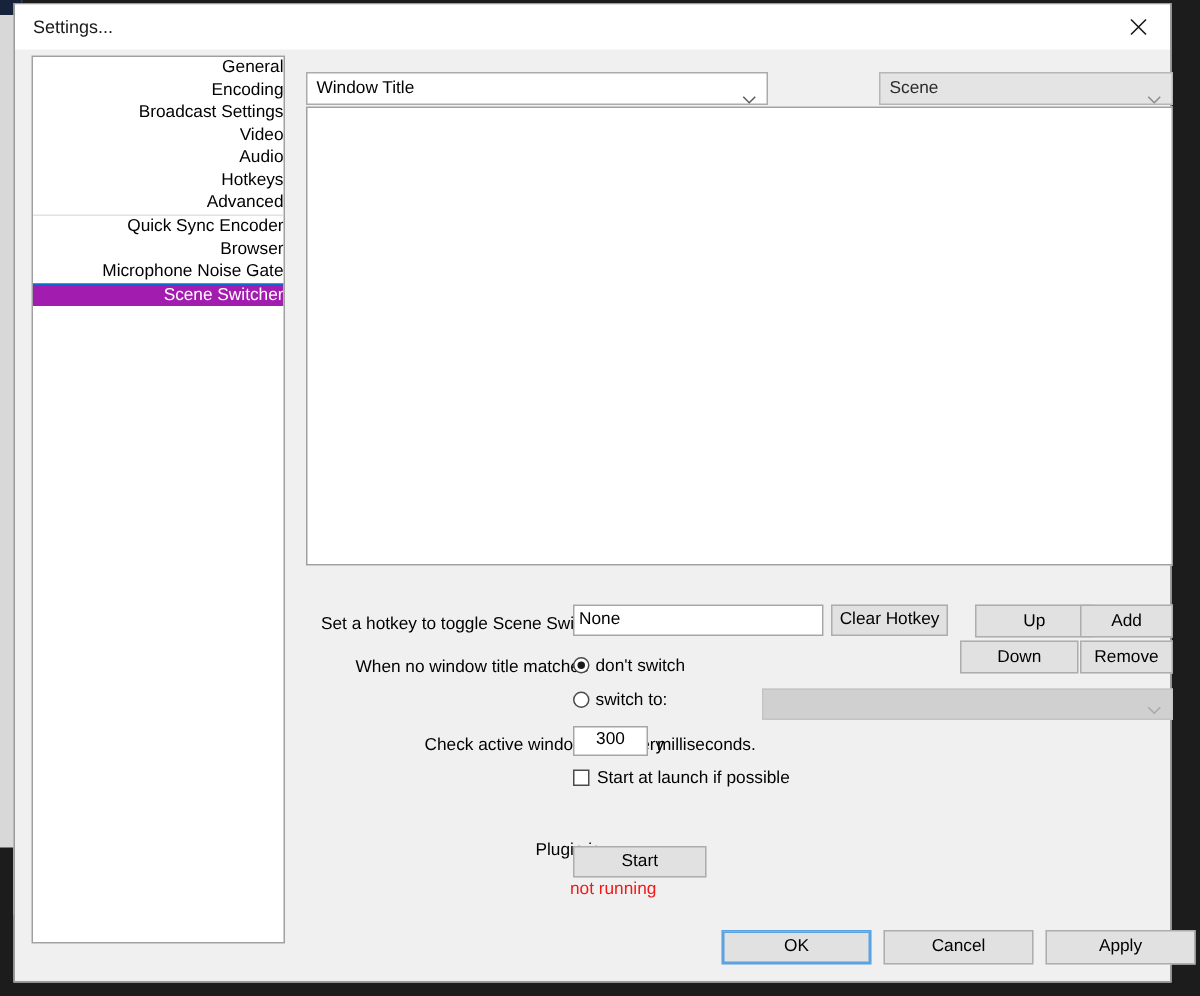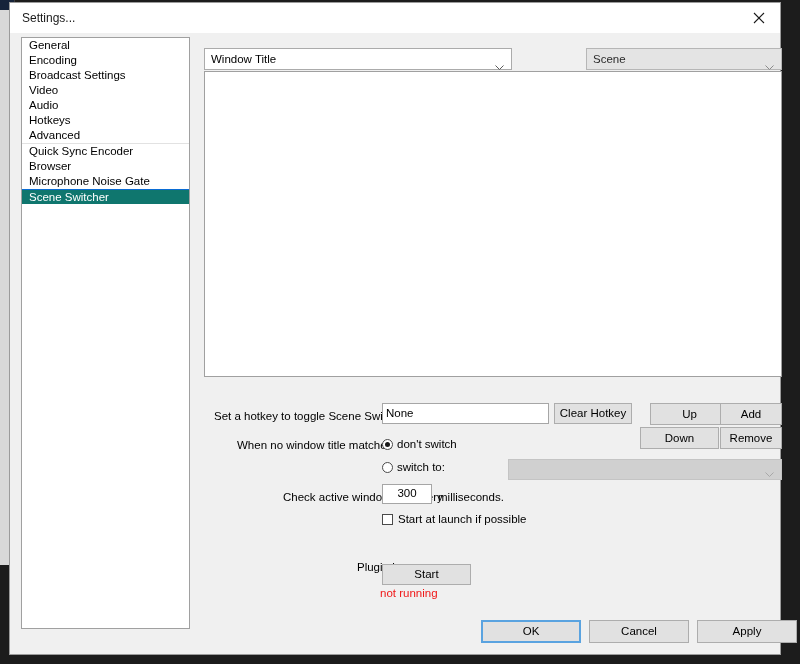--- a/index.html
+++ b/index.html
@@ -96,28 +96,29 @@
   }
   .cat-item {
     height: 15px;
     line-height: 15px;
     padding-left: 7px;
     font-size: 11.5px;
     color: #000;
     white-space: nowrap;
     cursor: default;
     box-sizing: border-box;
+    text-align: right;
   }
   .cat-item.sep-above {
     border-top: 1px solid #e2e2e2;
     height: 16px;
     line-height: 15px;
   }
   .cat-item.selected {
-    background: #0f766e;
+    background: #a21caf;
     color: #ffffff;
     border-top: 1px solid #0a6cd4;
   }
 
   
   #right-panel {
     position: absolute;
     left: 194px;
     top: 34px;
     width: 578px;

